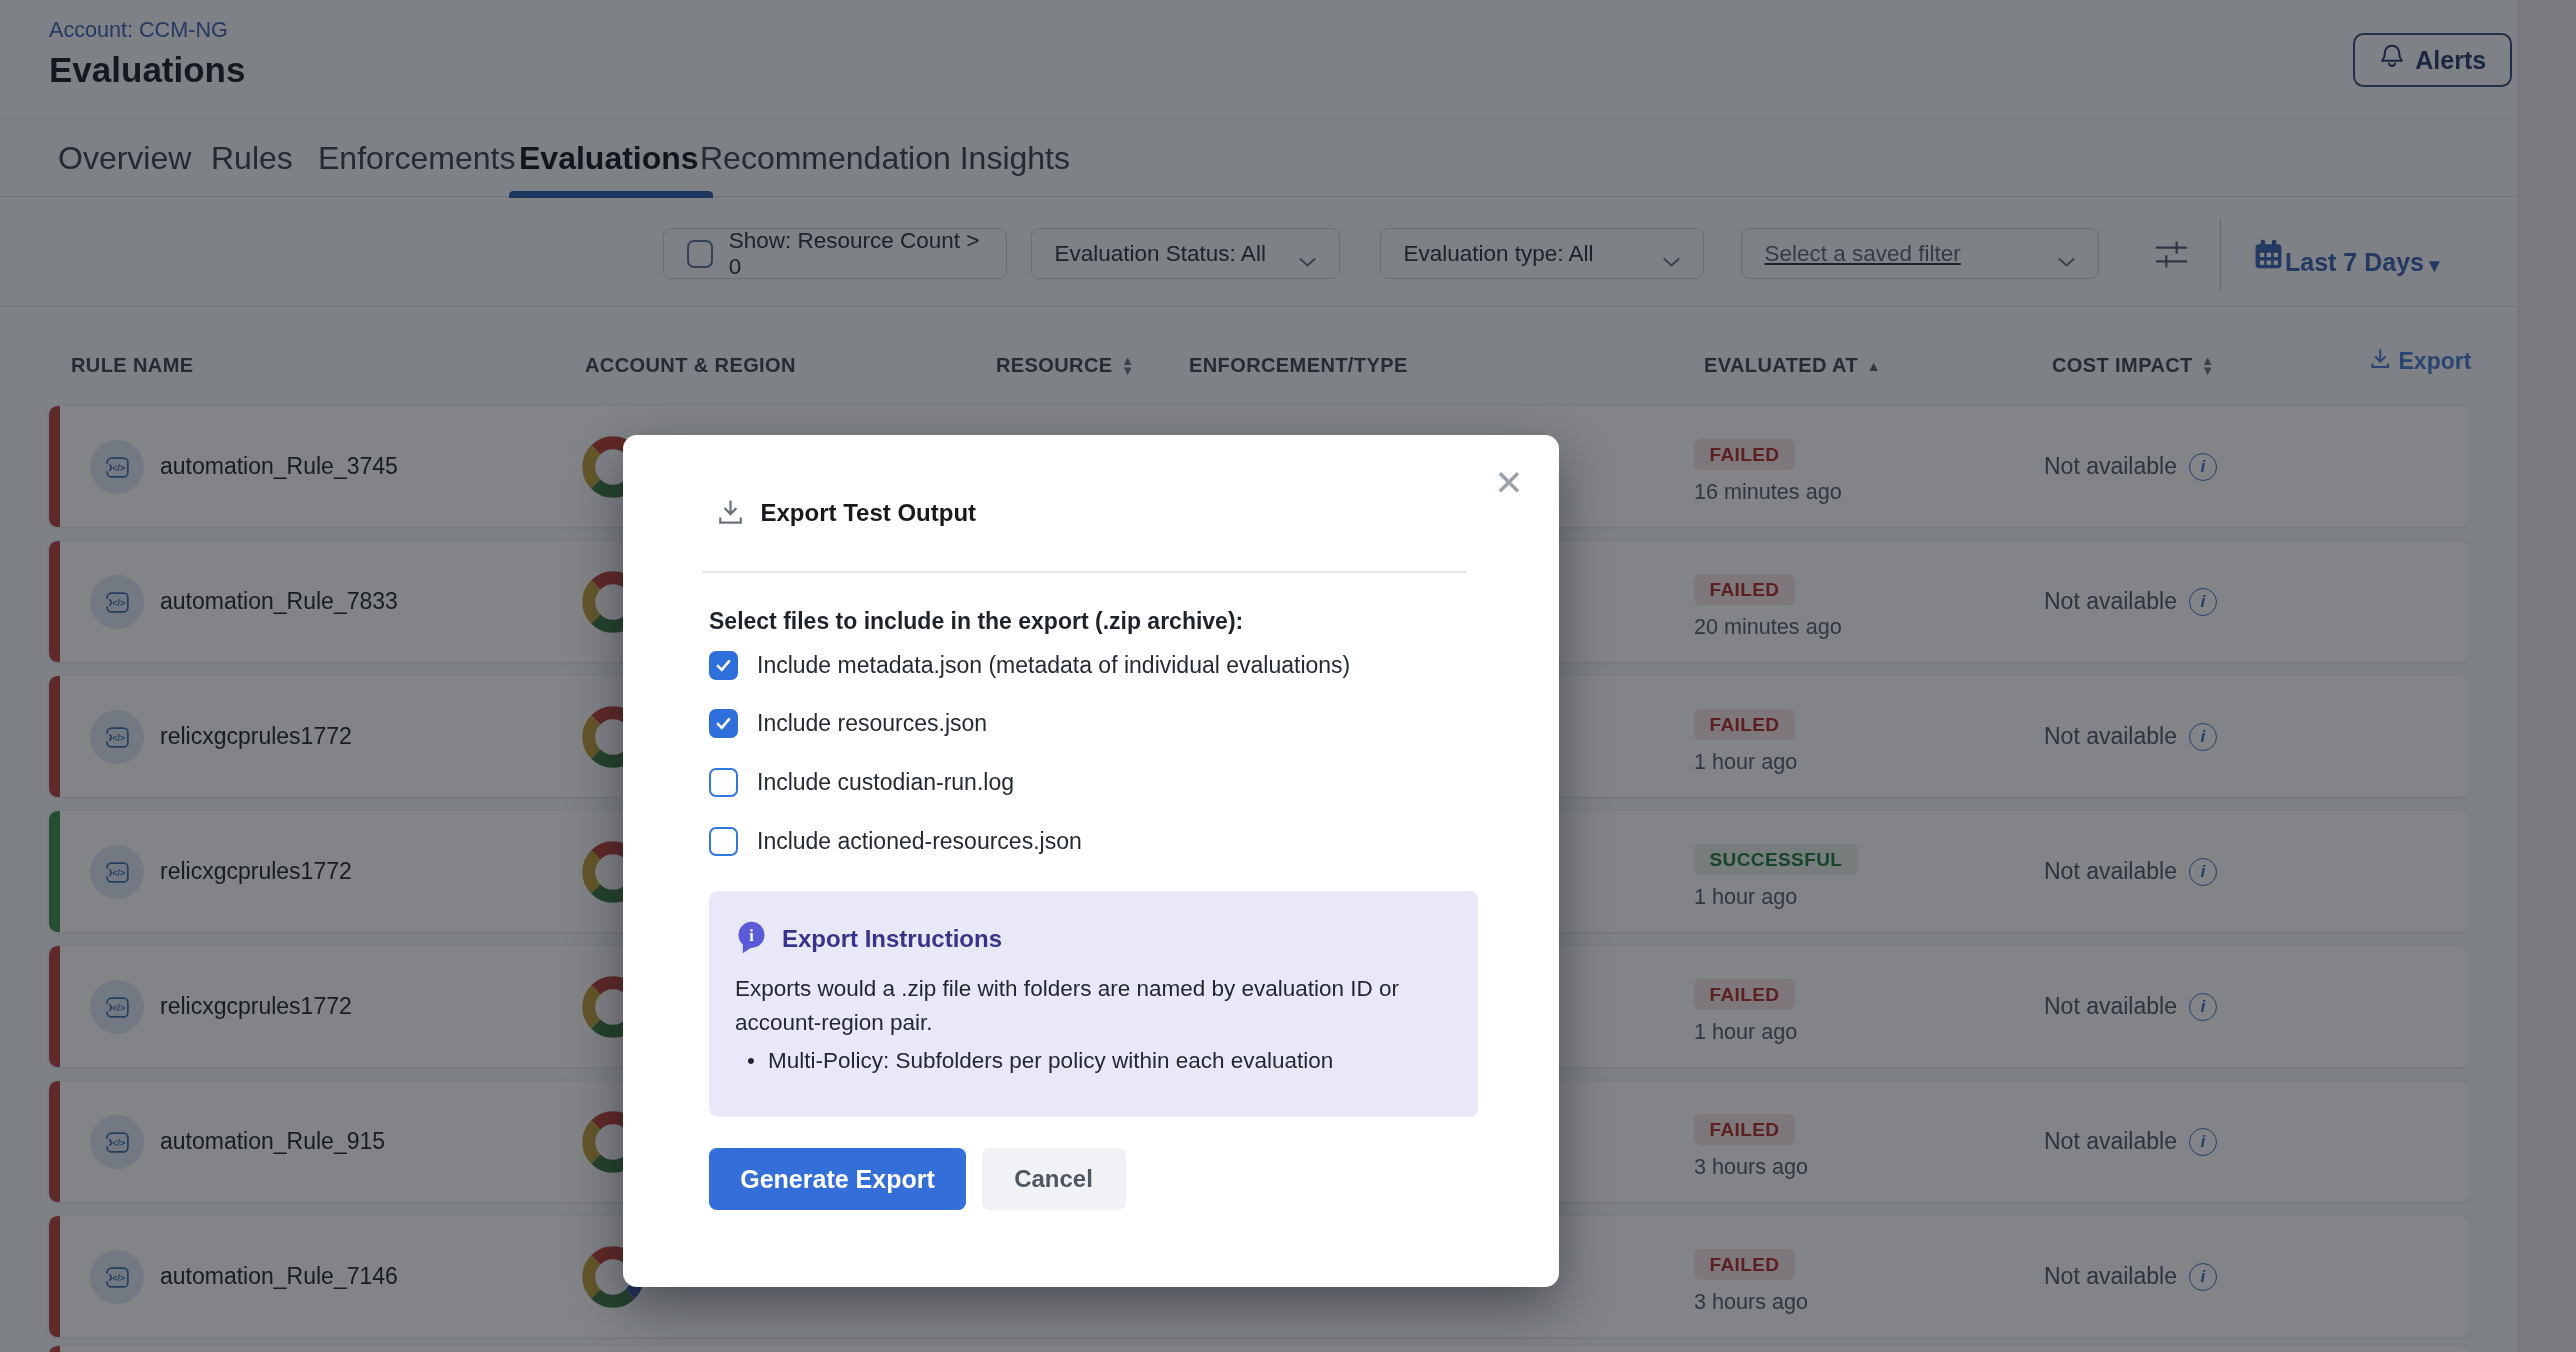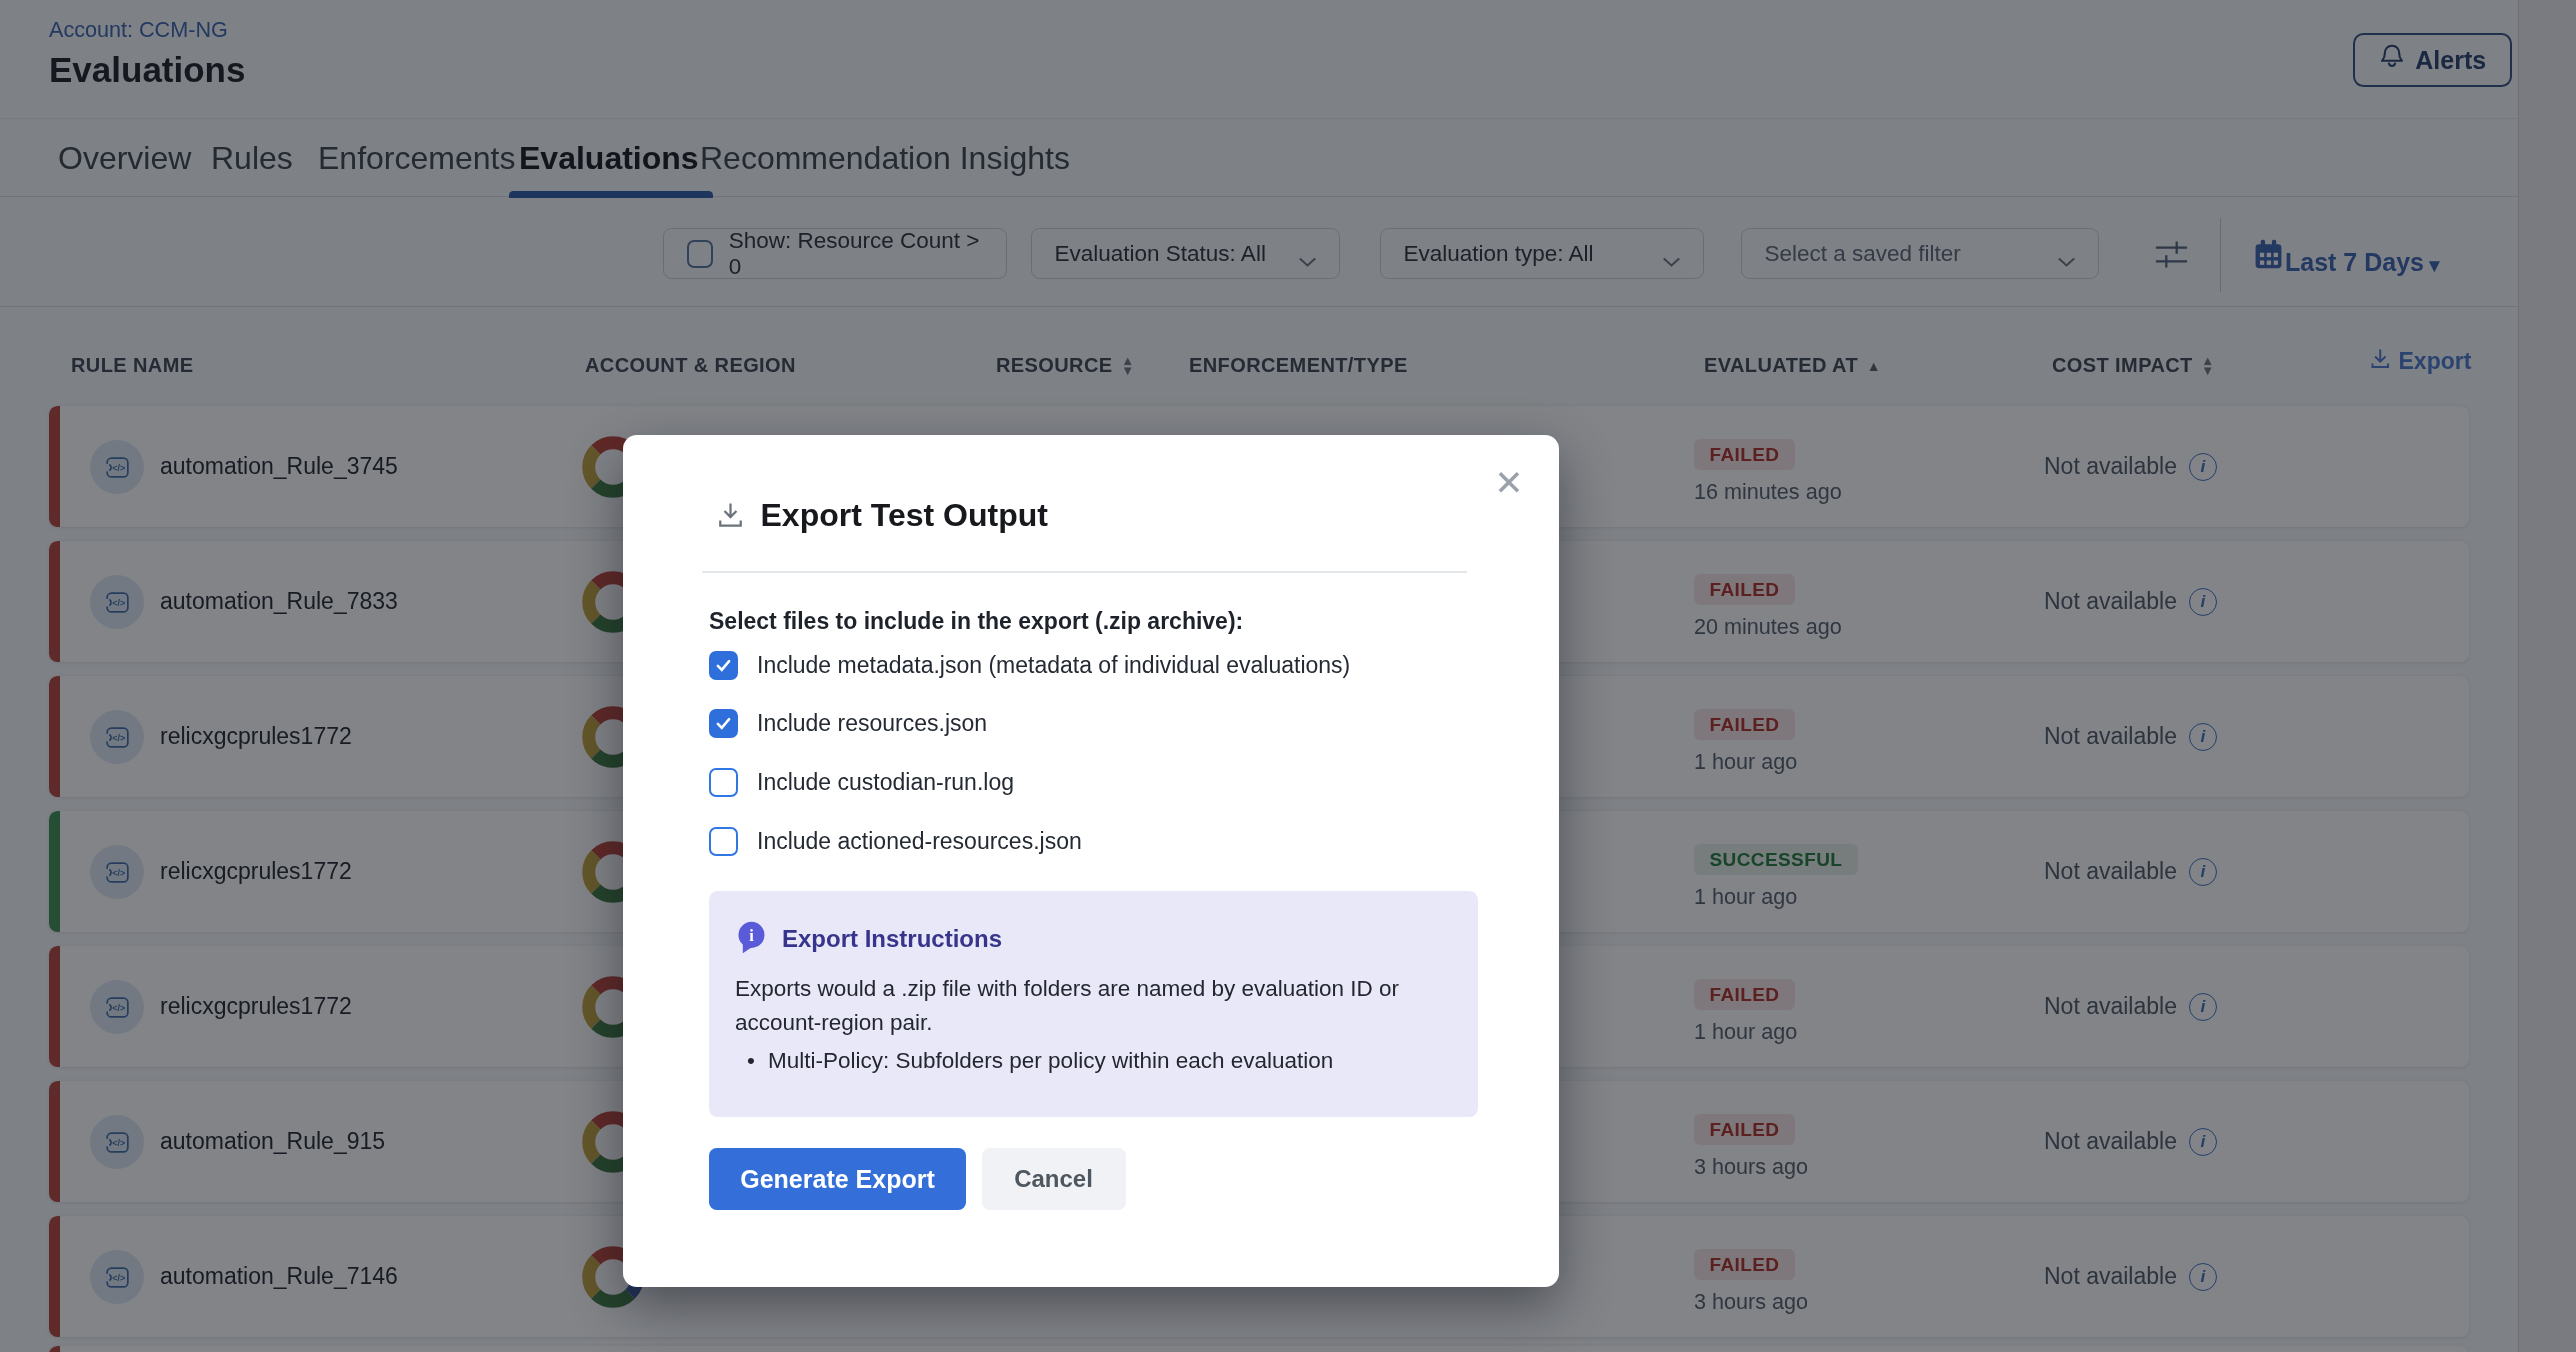--- a/index.html
+++ b/index.html
@@ -50,21 +50,21 @@
   .eval-time { position:absolute; left:1645px; top:73px; font-size:21.6px; color:#545E6B; }
   .cost-cell { position:absolute; left:1995px; top:0; height:121px; display:flex; align-items:center; gap:12px; font-size:23px; color:#4F5864;justify-content:space-between; }
   .info-circle { width:28px; height:28px; border:1.7px solid #3D6FC2; border-radius:50%; color:#3D6FC2; font-size:17.3px; display:flex; align-items:center; justify-content:center; font-style:italic; font-weight:600; }
   .row-partial { position:absolute; left:49px; top:1346px; }
 
   
   .overlay { position:absolute; inset:0; background:rgba(15,20,26,0.52); }
   .modal { position:absolute; left:623px; top:435px; width:936px; height:852px; background:#FFFFFF; border-radius:14px; box-shadow:0 19px 52px rgba(10,15,25,.45); }
   .modal-close { position:absolute; right:31px; top:29px; width:38px; height:38px; display:flex; align-items:center; justify-content:center; font-size:35px; font-weight:300; color:#9AA1AB; }
   .modal-title-row { position:absolute; left:93px; top:62px; display:flex; align-items:center; gap:15.5px; }
-  .modal-title { font-size:32px; font-weight:700; color:#17191D; }
+  .modal-title { font-size:24px; font-weight:700; color:#17191D; }
   .modal-divider { position:absolute; left:79px; top:136px; width:765px; height:1.7px; background:#E4E7EA; }
   .select-label { position:absolute; left:86px; top:173px; font-size:23px; font-weight:700; color:#1E232B; }
   .option-row { position:absolute; left:86px; height:35px; display:flex; align-items:center; gap:19px; font-size:23px; color:#242A33; }
   .cb { width:29px; height:29px; border-radius:7px; border:2.6px solid #3077E3; background:#fff; display:flex; align-items:center; justify-content:center; flex:0 0 auto; }
   .option-row.checked .cb { background:#2E6FDB; border-color:#2E6FDB; }
   .cb svg { visibility:hidden; }
   .option-row.checked .cb svg { visibility:visible; }
 
   .info-box { position:absolute; left:86px; top:456px; width:769px; height:226px; background:#E9E8F9; border-radius:8.6px; padding:29px 26px 0 26px; }
   .info-head { display:flex; align-items:center; gap:14px; }
@@ -124,21 +124,21 @@
   <div class="chip" style="left:1380px; width:324px;">
     <span>Evaluation type: All</span>
     <span class="spacer"></span>
     <span class="chev">
       <svg width="19" height="12" viewBox="0 0 22 14" fill="none">
           <path d="M2 3l9 8 9-8" stroke="#6B7480" stroke-width="2.4" fill="none"></path>
         </svg>
     </span>
   </div>
 
-  <div class="chip" style="left:1741px; width:358px;">
+  <div class="chip" style="left:1741px; width:358px;text-decoration:underline;">
     <span class="placeholder">Select a saved filter</span>
     <span class="spacer"></span>
     <span class="chev">
       <svg width="19" height="12" viewBox="0 0 22 14" fill="none">
           <path d="M2 3l9 8 9-8" stroke="#6B7480" stroke-width="2.4" fill="none"></path>
         </svg>
     </span>
   </div>
 
   <div class="sliders-icon">

